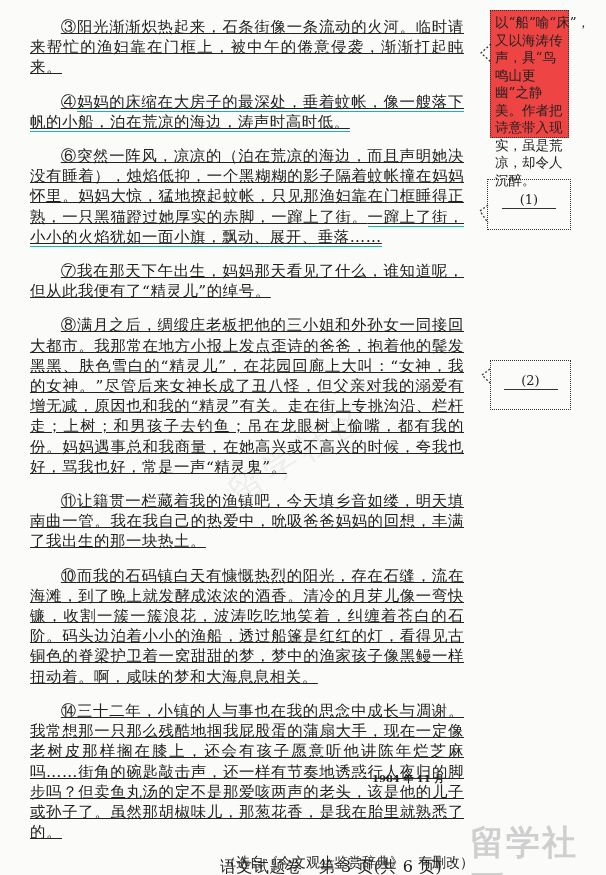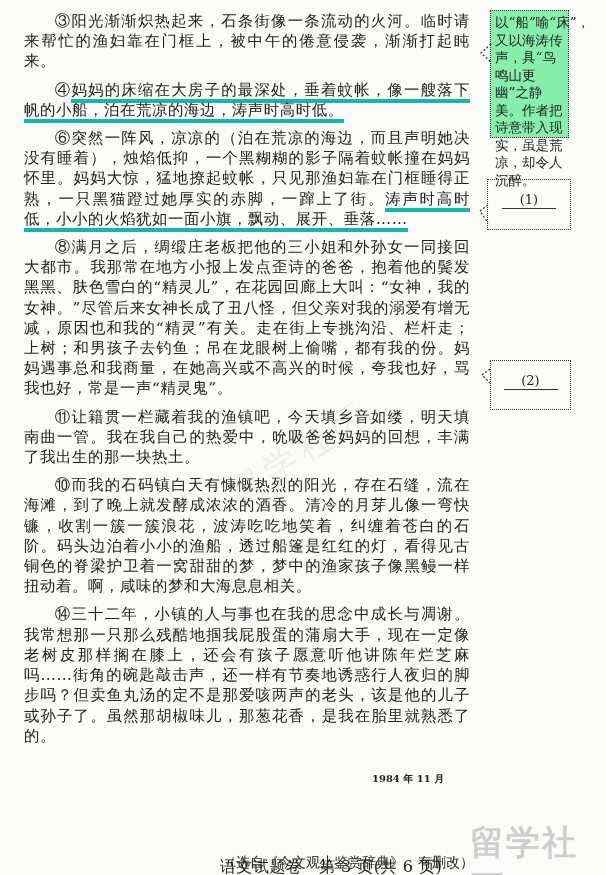--- a/index.html
+++ b/index.html
@@ -6,24 +6,24 @@
   body {
     width: 606px; height: 875px; overflow: hidden;
     background: #fbfbfa; position: relative;
     font-family: "DejaVu Serif", "Liberation Serif", serif;
     color: #222;
   }
   .col {
     position: absolute; left: 16px; top: 3px; width: 462px;
     font-size: 15.4px; line-height: 20.2px; letter-spacing: 0.6px;
   }
-  .p { margin: 8px; text-indent: 2em; text-align: justify; }
-  .u { border-bottom: 4px solid #14b8a6; }
+  .p { margin: 14px; text-indent: 2em; text-align: justify; text-decoration: underline; }
+  .u { border-bottom: 1px solid #14b8a6; }
   .note {
-    position: absolute; border: 1.5px dotted #333; background: #86efac;
+    position: absolute; border: 1.5px dotted #333; background: #ef4444;
     font-size: 13.5px; line-height: 17.5px; padding: 3px 4px; box-sizing: border-box;
   }
   .blank {
     position: absolute; border: 1.5px dotted #333; box-sizing: border-box;
     text-align: center; font-size: 13px;
   }
   .blank .line {
     display: inline-block; width: 54px; border-bottom: 1px solid #333;
     margin-top: 12px; line-height: 16px;
   }
@@ -42,21 +42,22 @@
   }
 </style>
 </head>
 <body>
 
 <div class="wm2">留学社区</div>
 
 <div class="col">
   <p class="p"><span>③</span><span>阳光渐渐炽热起来，石条街像一条流动的火河。临时请来帮忙的渔妇靠在门框上，被中午的倦意侵袭，渐渐打起盹来。</span></p>
   <p class="p"><span>④</span><span class="u">妈妈的床缩在大房子的最深处，垂着蚊帐，像一艘落下帆的小船，泊在荒凉的海边，涛声时高时低。</span></p>
-  <p class="p"><span>⑥</span><span>突然一阵风，凉凉的（泊在荒凉的海边，而且声明她决没有睡着），烛焰低抑，一个黑糊糊的影子隔着蚊帐撞在妈妈怀里。妈妈大惊，猛地撩起蚊帐，只见那渔妇靠在门框睡得正熟，一只黑猫蹬过她厚实的赤脚，一蹿上了街。</span><span class="u">涛声时高时低，小小的火焰犹如一面小旗，飘动、展开、垂落……</span></p>
+  <p class="p"><span>⑥</span><span>突然一阵风，凉凉的（泊在荒凉的海边，而且声明她决没有睡着），烛焰低抑，一个黑糊糊的影子隔着蚊帐撞在妈妈怀里。妈妈大惊，猛地撩起蚊帐，只见那渔妇靠在门框睡得正熟，一只黑猫蹬过她厚实的赤脚，一蹿上了街。</span><span class="u">一蹿上了街，小小的火焰犹如一面小旗，飘动、展开、垂落……</span></p>
+  <p class="p"><span>⑦</span><span>我在那天下午出生，妈妈那天看见了什么，谁知道呢，但从此我便有了“精灵儿”的绰号。</span></p>
   <p class="p"><span>⑧</span><span>满月之后，绸缎庄老板把他的三小姐和外孙女一同接回大都市。我那常在地方小报上发点歪诗的爸爸，抱着他的鬓发黑黑、肤色雪白的“精灵儿”，在花园回廊上大叫：“女神，我的女神。”尽管后来女神长成了丑八怪，但父亲对我的溺爱有增无减，原因也和我的“精灵”有关。走在街上专挑沟沿、栏杆走；上树；和男孩子去钓鱼；吊在龙眼树上偷嘴，都有我的份。妈妈遇事总和我商量，在她高兴或不高兴的时候，夸我也好，骂我也好，常是一声“精灵鬼”。</span></p>
   <p class="p"><span>⑪</span><span>让籍贯一栏藏着我的渔镇吧，今天填乡音如缕，明天填南曲一管。我在我自己的热爱中，吮吸爸爸妈妈的回想，丰满了我出生的那一块热土。</span></p>
   <p class="p"><span>⑩</span><span>而我的石码镇白天有慷慨热烈的阳光，存在石缝，流在海滩，到了晚上就发酵成浓浓的酒香。清冷的月芽儿像一弯快镰，收割一簇一簇浪花，波涛吃吃地笑着，纠缠着苍白的石阶。码头边泊着小小的渔船，透过船篷是红红的灯，看得见古铜色的脊梁护卫着一窝甜甜的梦，梦中的渔家孩子像黑鳗一样扭动着。啊，咸味的梦和大海息息相关。</span></p>
   <p class="p"><span>⑭</span><span>三十二年，小镇的人与事也在我的思念中成长与凋谢。我常想那一只那么残酷地掴我屁股蛋的蒲扇大手，现在一定像老树皮那样搁在膝上，还会有孩子愿意听他讲陈年烂芝麻吗……街角的碗匙敲击声，还一样有节奏地诱惑行人夜归的脚步吗？但卖鱼丸汤的定不是那爱咳两声的老头，该是他的儿子或孙子了。虽然那胡椒味儿，那葱花香，是我在胎里就熟悉了的。</span></p>
 
 </div>
 
 <div class="note" style="left:490px; top:10px; width:79px; height:128px;">
   <span>以“船”喻“床”，又以海涛传声，具“鸟鸣山更幽”之静美。作者把诗意带入现实，虽是荒凉，却令人沉醉。</span>
 </div>

